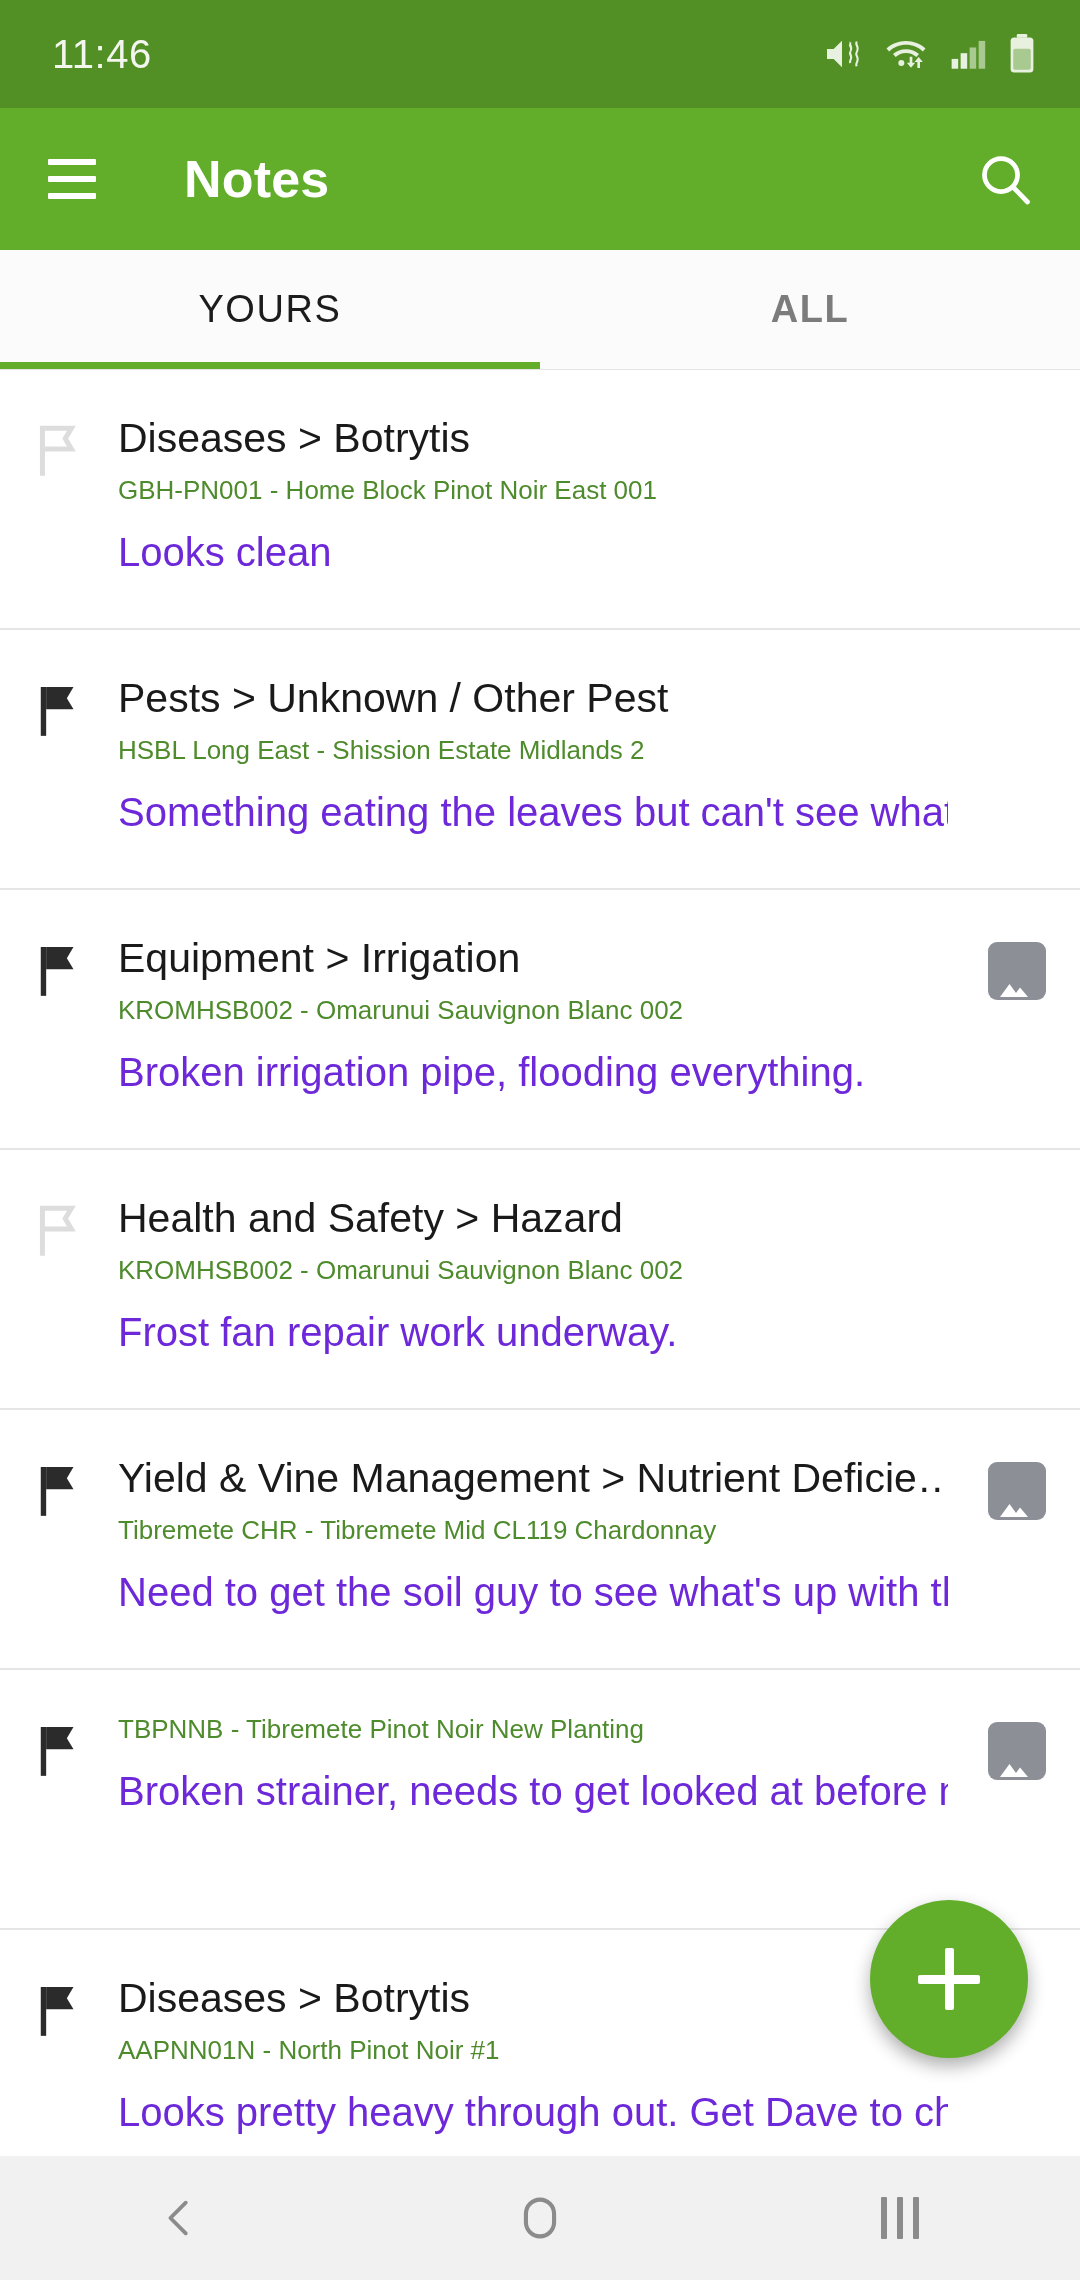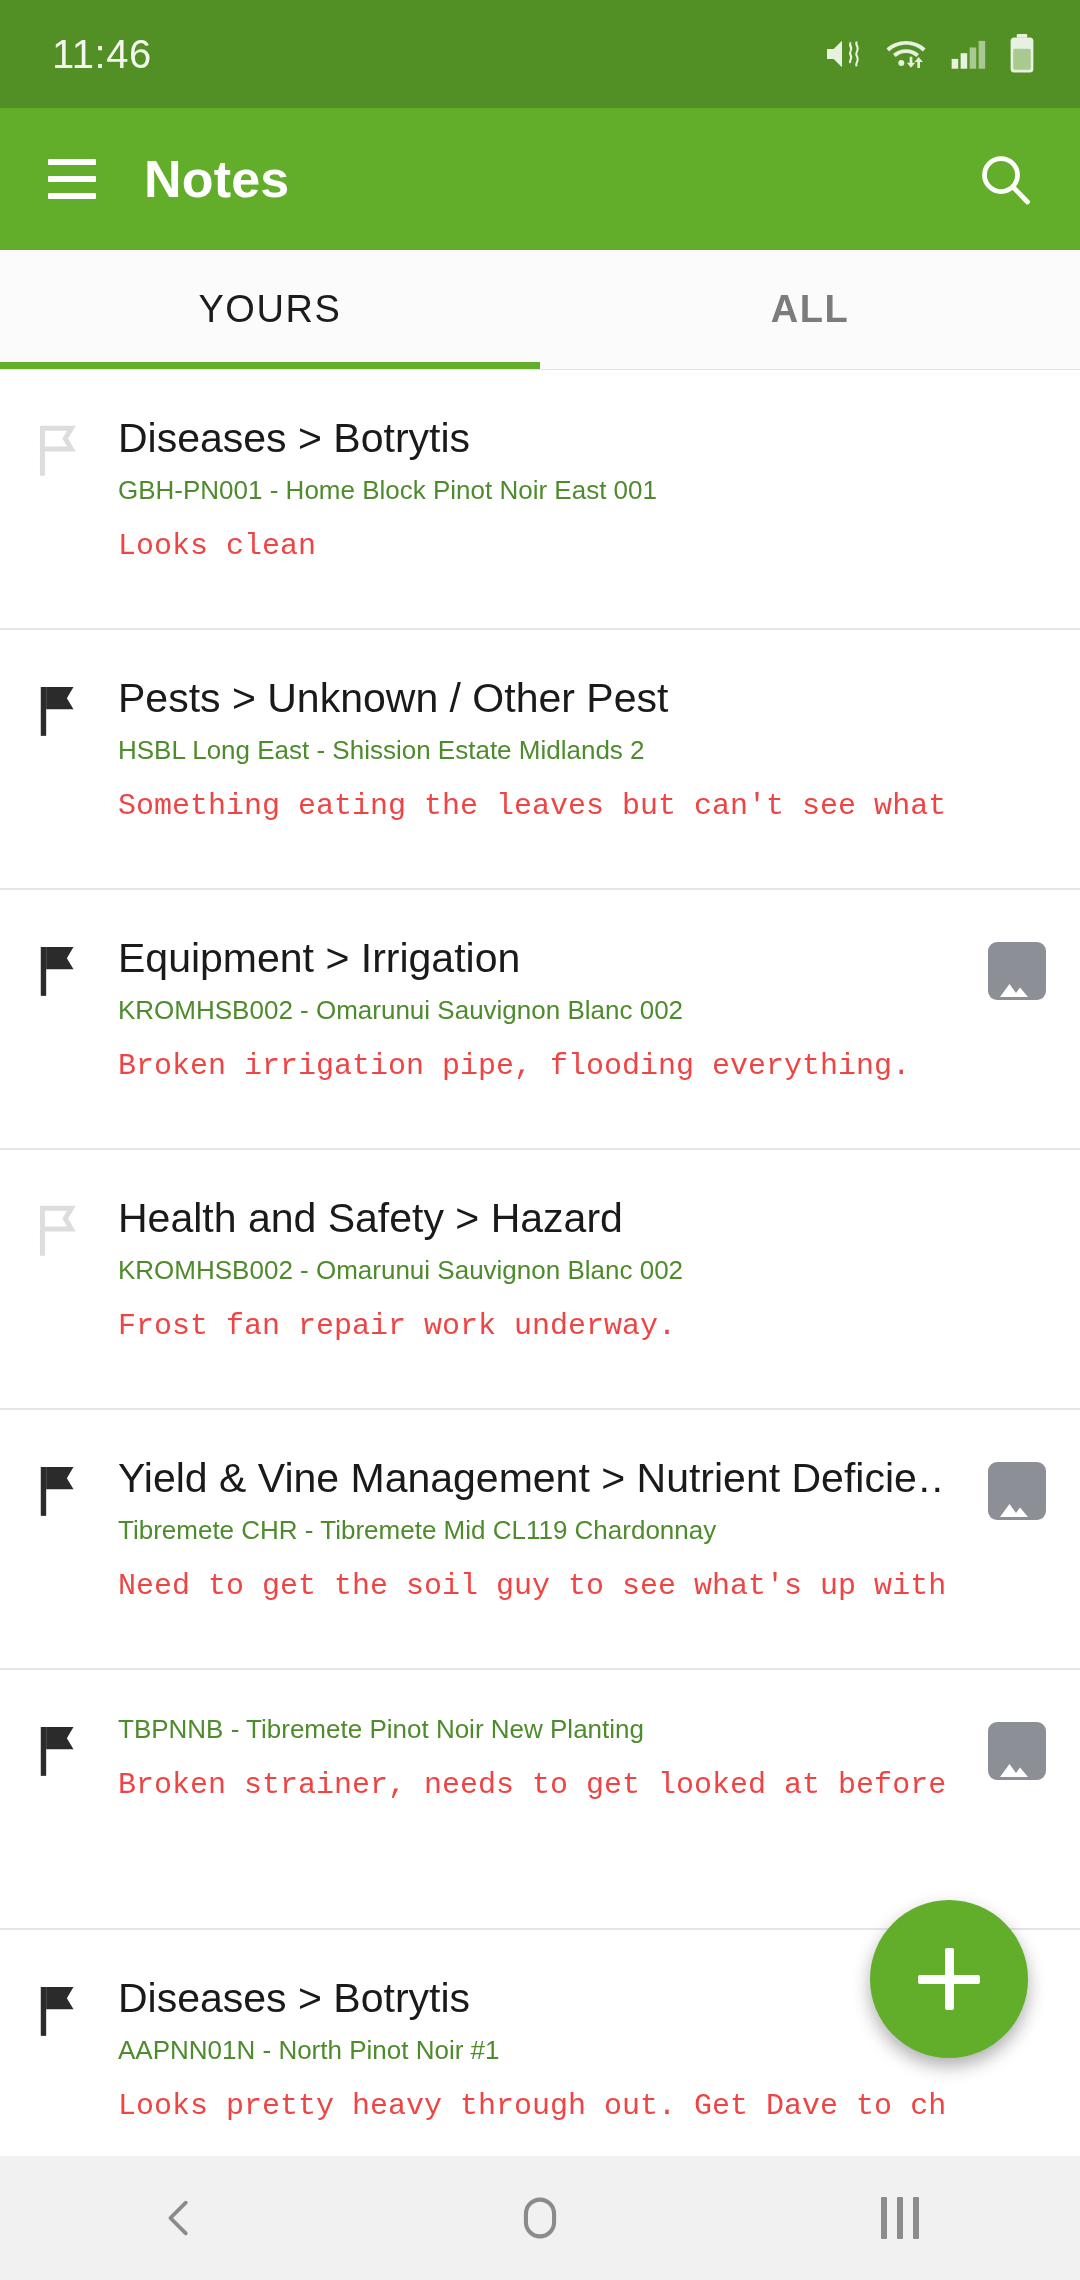--- a/index.html
+++ b/index.html
@@ -48,21 +48,21 @@
     gap:11px; padding:0 8px;
     cursor:pointer;
   }
   .hamburger span {
     display:block; height:6px; background:#ffffff; border-radius:1px;
   }
   .app-title {
     color:#ffffff;
     font-size:52px;
     font-weight:700;
-    margin-left:40px;
+    margin-left:80px;
     letter-spacing:0.2px;
   }
   .app-bar-spacer { flex:1; }
   .search-btn {
     width:70px; height:70px;
     display:flex; align-items:center; justify-content:center;
     cursor:pointer;
   }
 
   
@@ -132,26 +132,25 @@
   }
   .note-block {
     font-size:26px;
     color:#4E8B2C;
     line-height:1.18;
     white-space:nowrap;
     overflow:hidden;
     margin-bottom:23px;
   }
   .note-desc {
-    font-size:30px;
-    color:#ef4444;
+    font-size:40px;
+    color:#6d28d9;
     line-height:1.18;
     white-space:nowrap;
     overflow:hidden;
-    font-family:Liberation Mono, monospace;
   }
   .thumb-cell {
     width:86px;
     flex:0 0 86px;
     padding-top:8px;
     display:flex;
     justify-content:flex-end;
   }
   .thumb-cell.empty { visibility:hidden; }
   .thumb {

